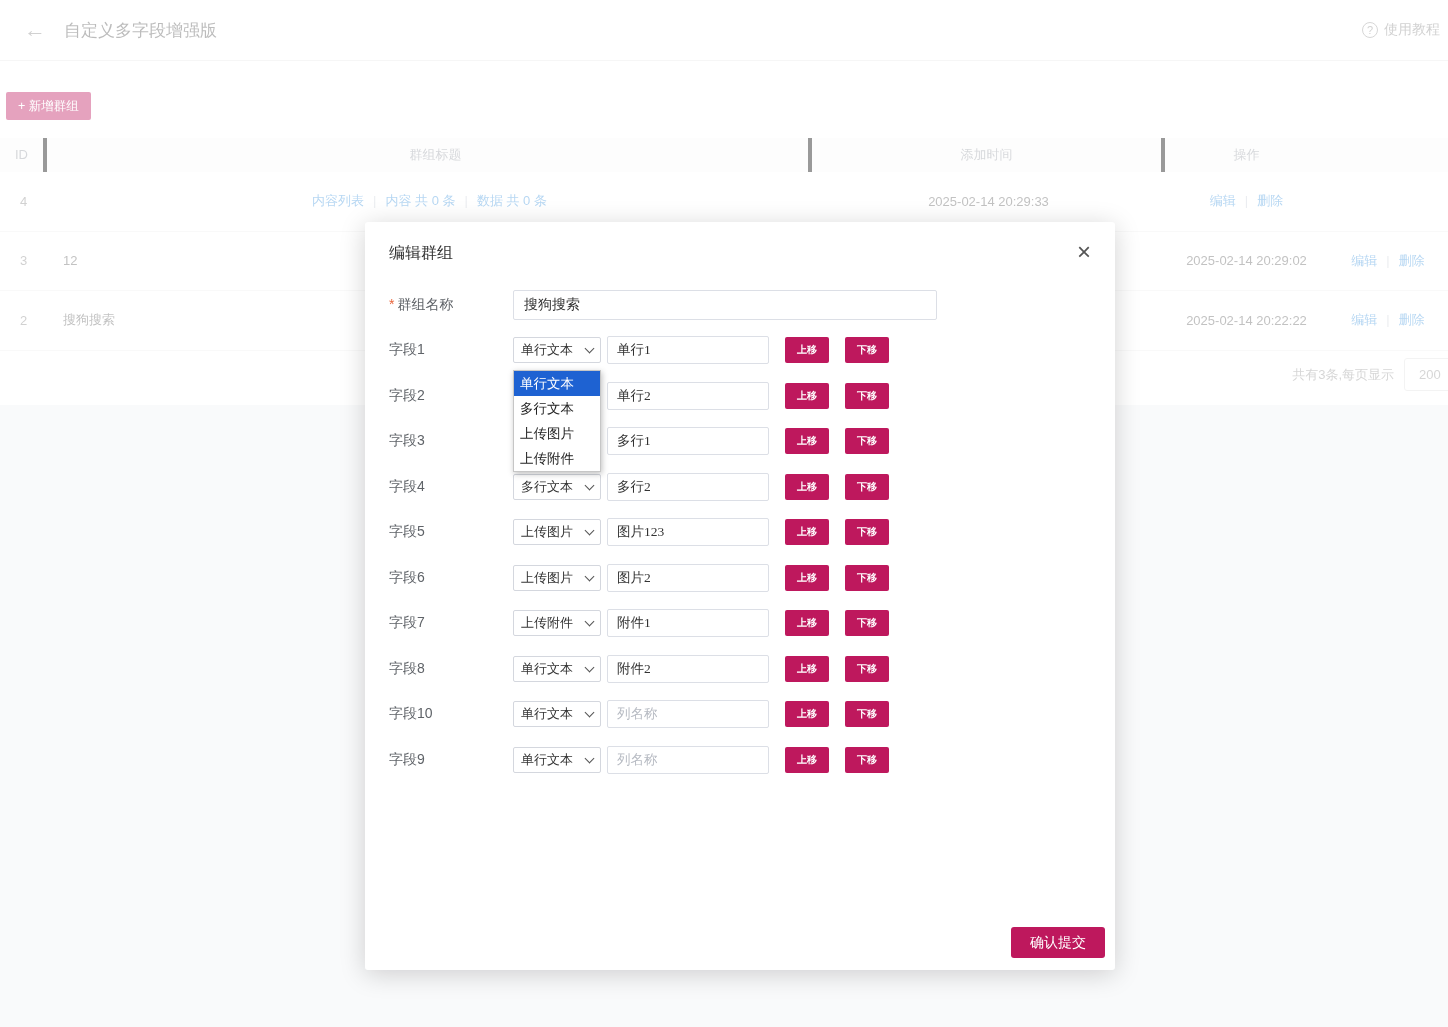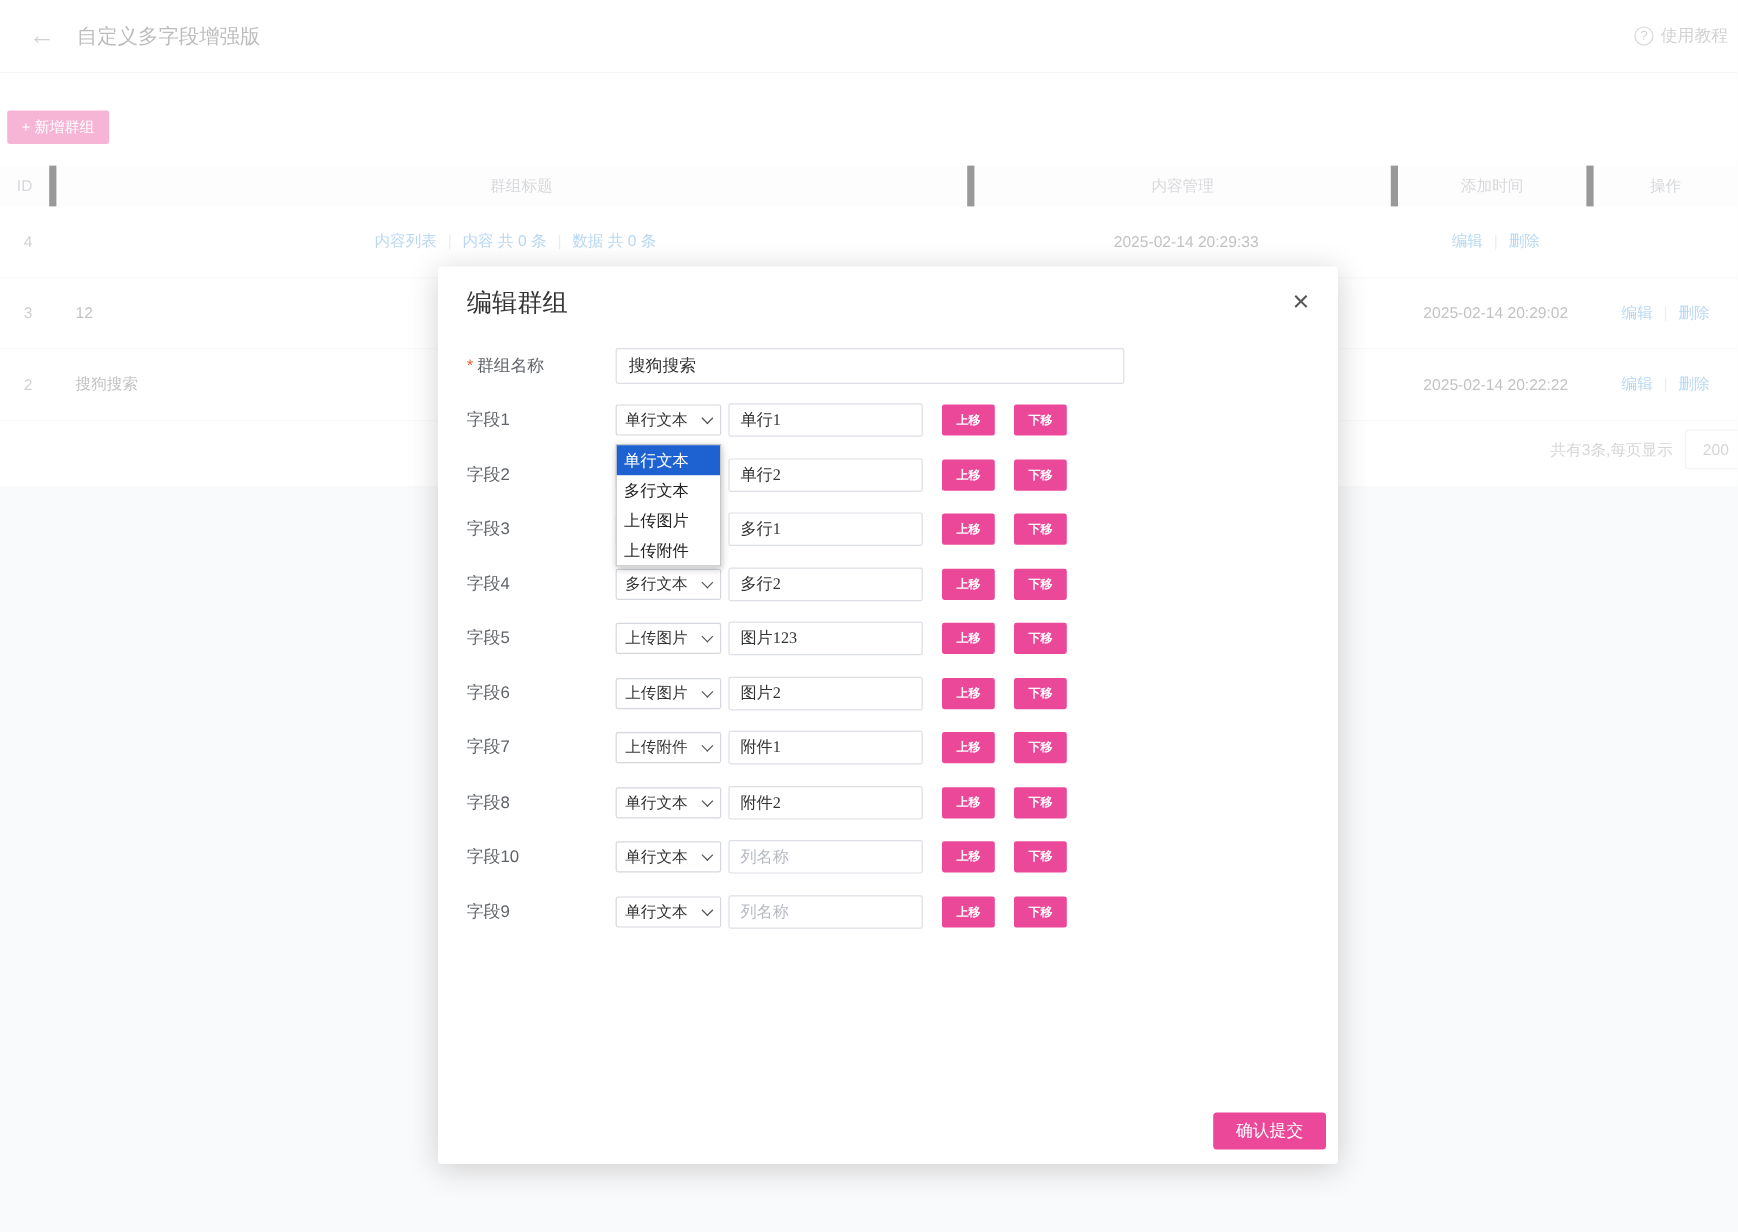--- a/index.html
+++ b/index.html
@@ -15,30 +15,30 @@
   }
   .back { font-size:22px; color:#8c8c8c; margin-right:18px; cursor:pointer; line-height:1; }
   .page-title { font-size:17px; font-weight:400; color:#595959; }
   .help { margin-left:auto; margin-right:-16px; display:flex; align-items:center; gap:6px; color:#8c8c8c; font-size:14px; white-space:nowrap; cursor:pointer; }
   .help-circle {
     width:16px; height:16px; border:1px solid #9a9a9a; border-radius:50%;
     display:inline-flex; align-items:center; justify-content:center; font-size:11px; color:#8c8c8c;
   }
   
   .main { background:#fff; padding-bottom:10px; }
-  .btn { border:none; cursor:pointer; color:#fff; background:#ec4899; }
+  .btn { border:none; cursor:pointer; color:#fff; background:#be185d; }
   .add-btn {
     margin:31px 0 18px 6px; height:28px; padding:0 12px;
     font-size:12.5px; border-radius:2px;
   }
   .grid {
     display:grid; grid-template-columns:47px 1fr 353px 163px 120px; align-items:center;
   }
   .thead { height:34px; background:#fafafa; color:#9a9ea6; font-size:13px; }
-  .thead .cell { line-height:34px; height:34px; border-right:6px solid #000000; text-align:center; }
+  .thead .cell { line-height:34px; height:34px; border-right:4px solid #000000; text-align:center; }
   .thead .cell:last-child { border-right:none; }
   .thead .cell.left { text-align:center; padding-left:16px; }
   .trow { height:59.5px; border-bottom:1px solid #f0f0f0; font-size:13px; color:#666; }
   .trow .cell.id { text-align:center; color:#8c8c8c; }
   .trow .cell.title { padding-left:16px; }
   .trow .cell.content, .trow .cell.time, .trow .cell.ops { text-align:center; }
   .trow a { color:#4a9be0; text-decoration:none; cursor:pointer; }
   .sep { font-style:normal; color:#ccd2da; margin:0 9px; }
   .pagination {
     height:40px; margin-top:4px; display:flex; align-items:center; justify-content:flex-end;
@@ -50,21 +50,21 @@
     display:flex; align-items:center; padding-left:14px; color:#999; cursor:pointer;
   }
   
   .overlay { position:fixed; left:0; top:0; right:0; bottom:0; background:rgba(255,255,255,0.6); z-index:10; }
   .modal {
     position:fixed; left:365px; top:222px; width:750px; height:748px;
     background:#fff; border-radius:3px; z-index:20;
     box-shadow:0 4px 26px rgba(0,0,0,0.18);
   }
   .modal-head { padding:20px 24px 0 24px; display:flex; justify-content:space-between; align-items:flex-start; }
-  .modal-title { font-size:21px; color:#333; line-height:22px; }
+  .modal-title { font-size:16px; color:#333; line-height:22px; }
   .close { font-size:24px; color:#555; line-height:20px; cursor:pointer; }
   .modal-body { padding:26px 24px 0 24px; }
   .flabel {
     width:86px; margin-left:0; font-size:14px; color:#5f6368; flex:none;
   }
   .req { color:#e8633a; font-style:normal; margin-right:3px; }
   .name-row { display:flex; align-items:center; margin-bottom:16px; height:30px; }
   .name-input {
     margin-left:38px; width:424px; height:30px; border:1px solid #dcdfe6; border-radius:2px;
     padding:0 10px; font-size:14px; color:#333; outline:none;
@@ -107,21 +107,20 @@
   </div>
 </header>
 
 <div class="main">
   <button class="btn add-btn">+ 新增群组</button>
 
   <div>
     <div class="grid thead">
       <div class="cell">ID</div>
       <div class="cell left">群组标题</div>
-      <div class="cell">内容管理</div>
       <div class="cell">添加时间</div>
       <div class="cell">操作</div>
     </div>
     <div id="rows">
   <div class="grid trow">
     <div class="cell id">4</div>
     <div class="cell content">
       <a>内容列表</a><i class="sep">|</i><a>内容 共 0 条</a><i class="sep">|</i><a>数据 共 0 条</a>
     </div>
     <div class="cell time">2025-02-14 20:29:33</div>

